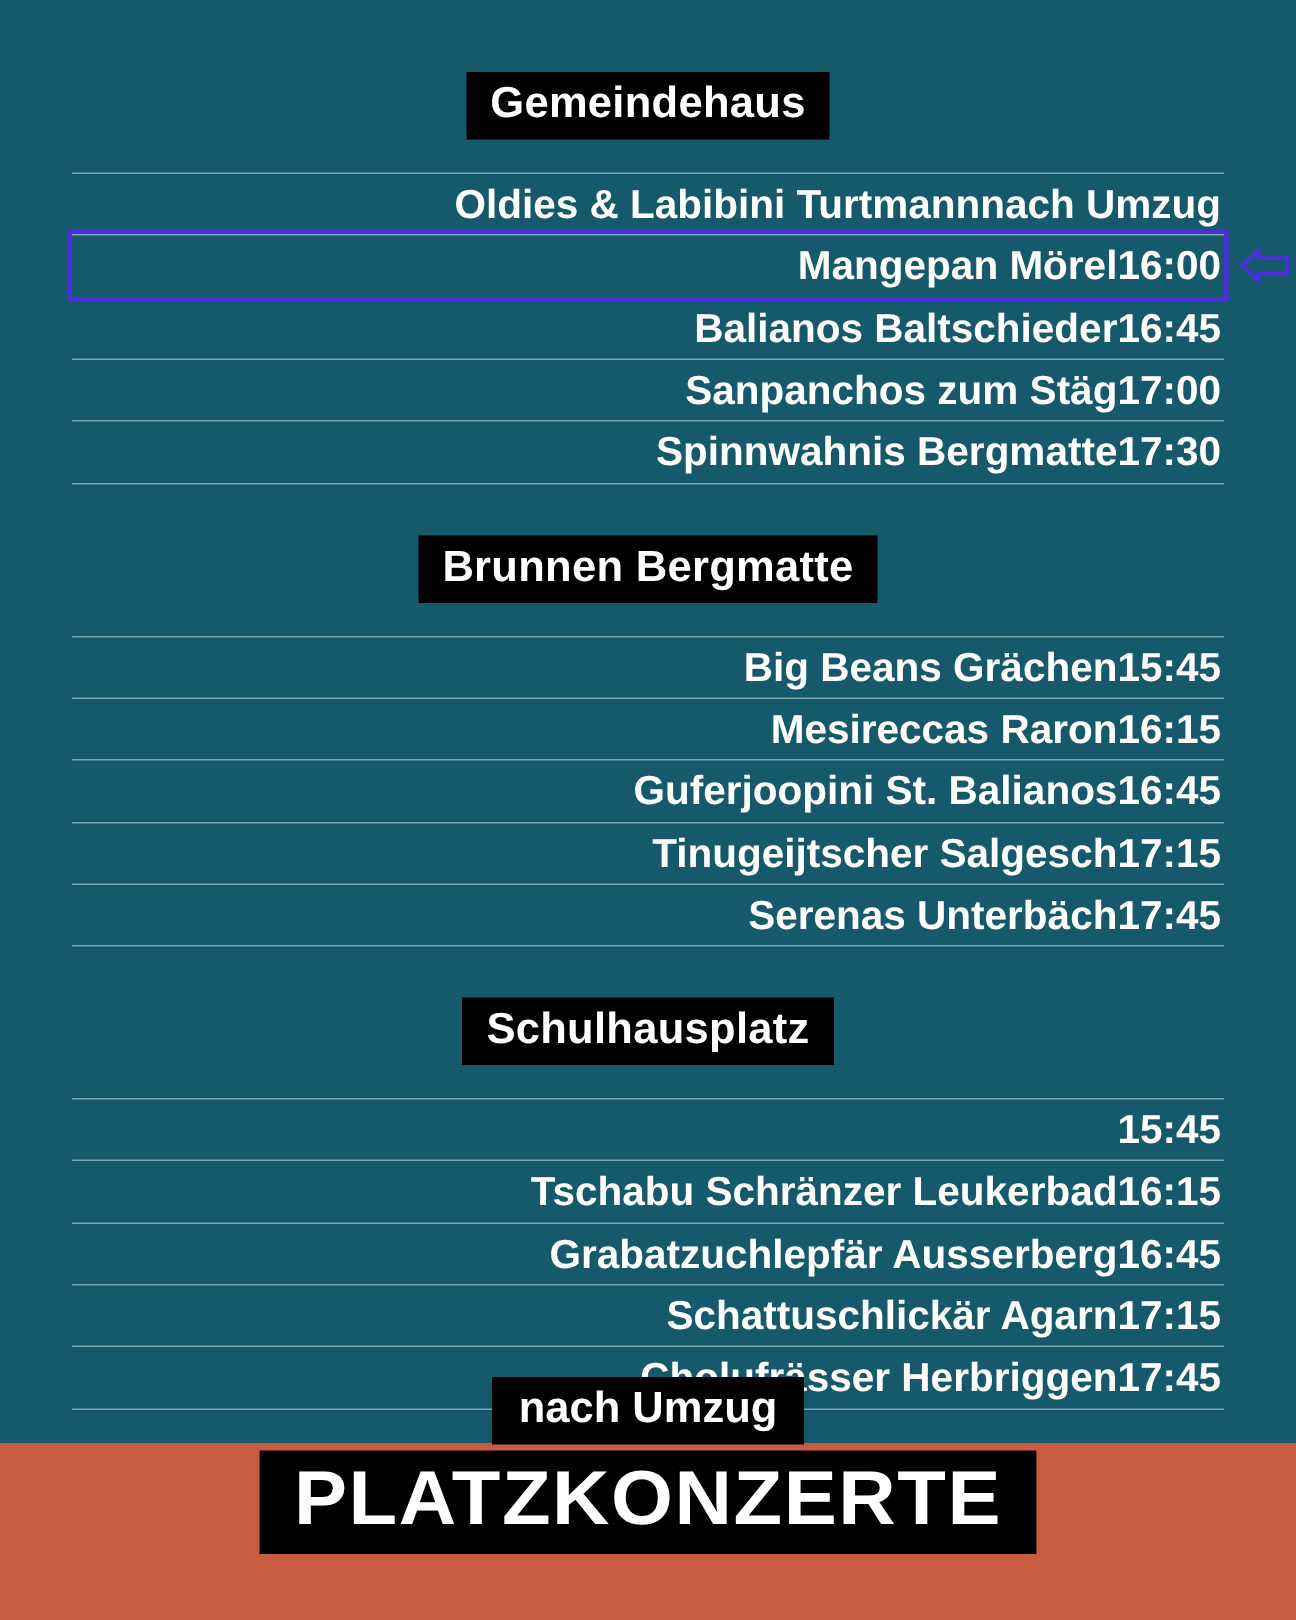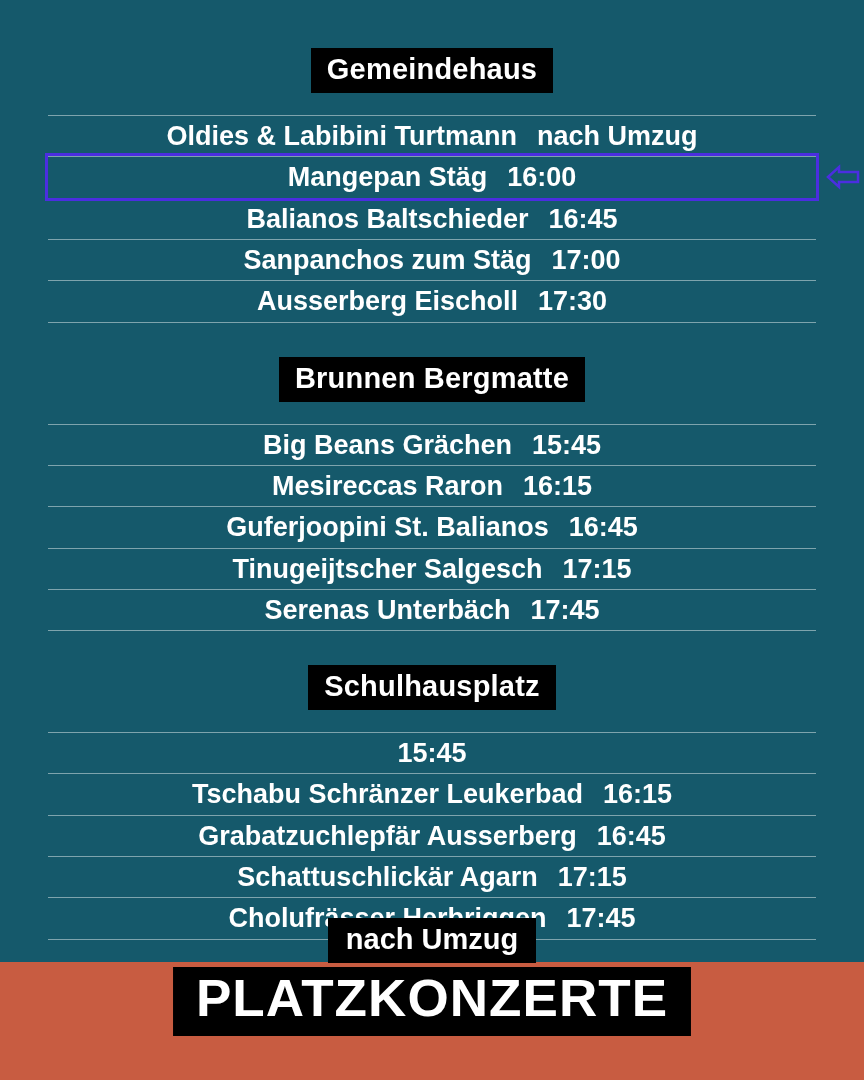--- a/index.html
+++ b/index.html
@@ -50,25 +50,24 @@
   .sec1 { margin-top: 48px; }
   .sec2 { margin-top: 34px; }
   .sec3 { margin-top: 34px; }
 
   .list {
     margin-top: 22px;
   }
   .row {
     display: flex;
     align-items: baseline;
-    justify-content: center;
+    justify-content: flex-end;
     border-top: 1.5px solid rgba(255,255,255,0.45);
     padding: 5px 2px 4px 2px;
     position: relative;
-    gap: 20px;
   }
   .row:last-child {
     border-bottom: 1.5px solid rgba(255,255,255,0.45);
   }
   .row .band {
     color: #ffffff;
     font-size: 27px;
     font-weight: bold;
     line-height: 1.16;
     white-space: nowrap;
@@ -136,38 +135,38 @@
 
     <div class="section-title-wrap sec1">
       <div class="section-title">Gemeindehaus</div>
     </div>
     <div class="list">
       <div class="row">
         <span class="band">Oldies &amp; Labibini Turtmann</span>
         <span class="time">nach Umzug</span>
       </div>
       <div class="row highlight">
-        <span class="band">Mangepan Stäg</span>
+        <span class="band">Mangepan Mörel</span>
         <span class="time">16:00</span>
         <span class="cursor">
           <svg viewBox="0 0 34 30" width="34" height="30" xmlns="http://www.w3.org/2000/svg">
             <polygon points="2,15 13,5 13,10 32,10 32,20 13,20 13,25" fill="#15596b" stroke="#4b2ee0" stroke-width="2.5" stroke-linejoin="miter"></polygon>
           </svg>
         </span>
       </div>
       <div class="row">
         <span class="band">Balianos Baltschieder</span>
         <span class="time">16:45</span>
       </div>
       <div class="row">
         <span class="band">Sanpanchos zum Stäg</span>
         <span class="time">17:00</span>
       </div>
       <div class="row">
-        <span class="band">Ausserberg Eischoll</span>
+        <span class="band">Spinnwahnis Bergmatte</span>
         <span class="time">17:30</span>
       </div>
     </div>
 
     <div class="section-title-wrap sec2">
       <div class="section-title">Brunnen Bergmatte</div>
     </div>
     <div class="list">
       <div class="row">
         <span class="band">Big Beans Grächen</span>

